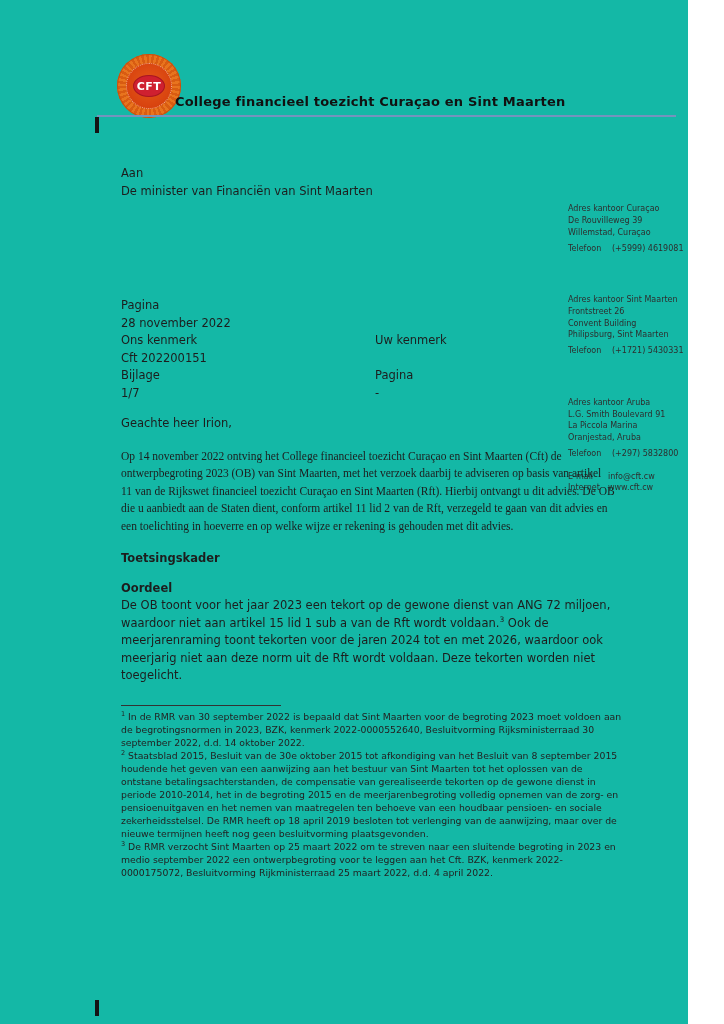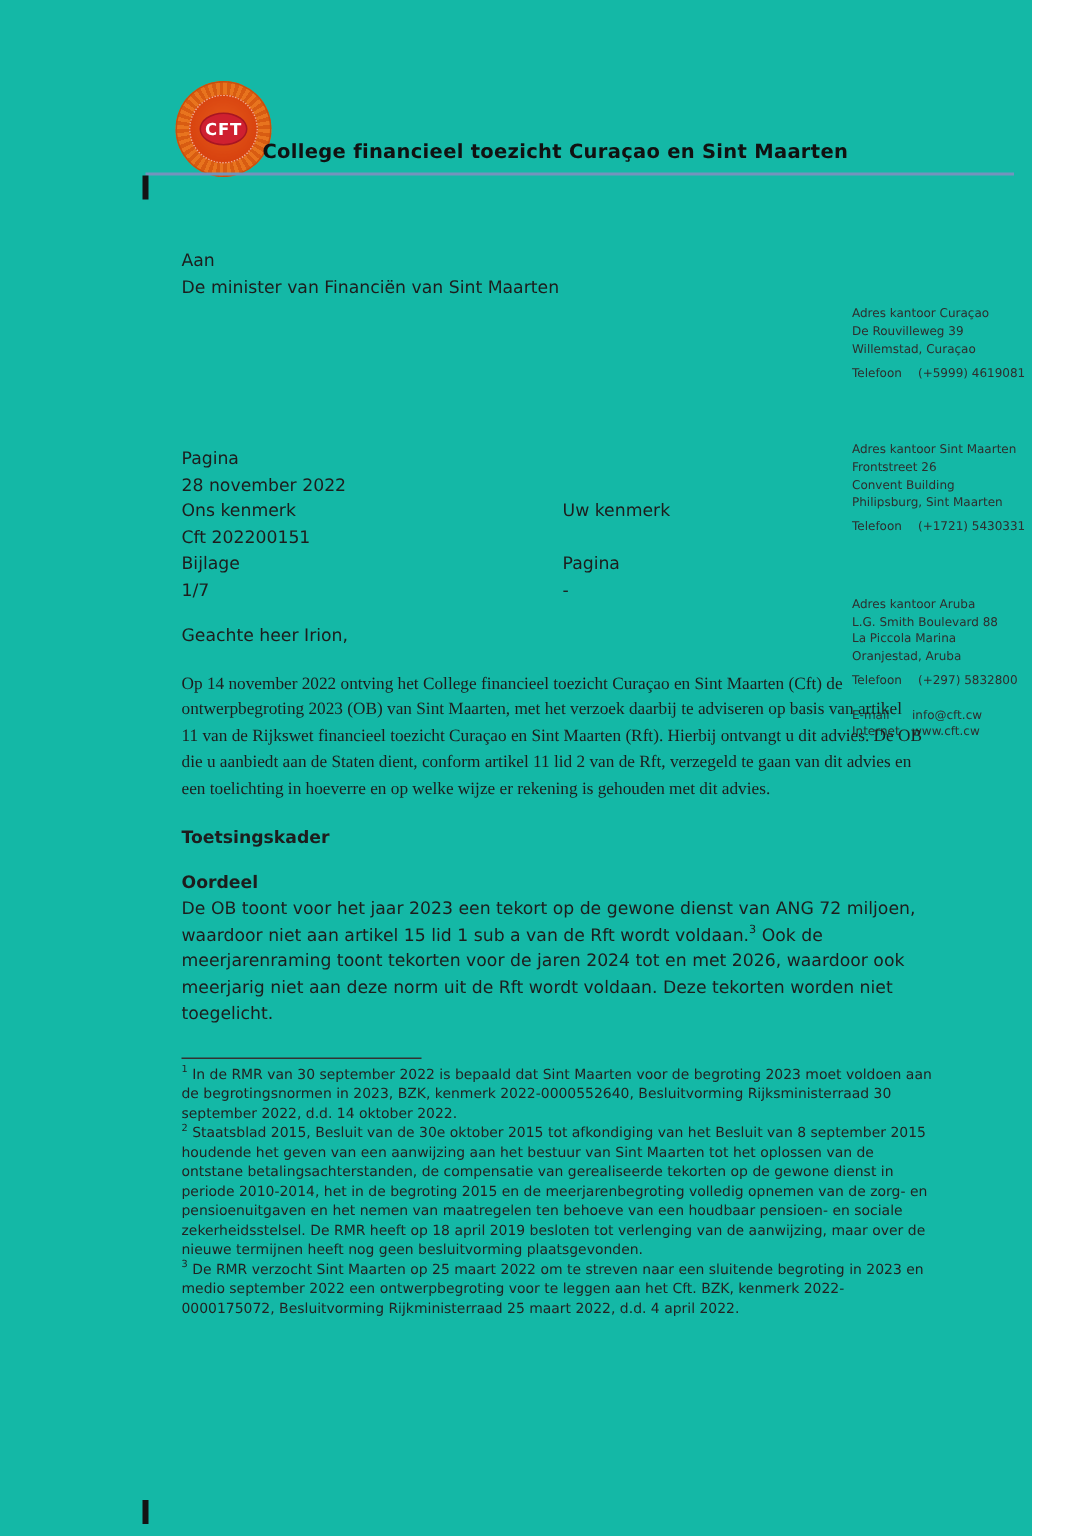--- a/index.html
+++ b/index.html
@@ -112,21 +112,21 @@
       <div>Convent Building</div>
       <div>Philipsburg, Sint Maarten</div>
       <div class="office-phone">
         <span>Telefoon</span>
         <span>(+1721) 5430331</span>
       </div>
     </div>
 
     <div class="office">
       <div class="office-heading">Adres kantoor Aruba</div>
-      <div>L.G. Smith Boulevard 88</div>
+      <div>L.G. Smith Boulevard 91</div>
       <div>La Piccola Marina</div>
       <div>Oranjestad, Aruba</div>
       <div class="office-phone">
         <span>Telefoon</span>
         <span>(+297) 5832800</span>
       </div>
     </div>
 
     <div class="contact-block">
       <div class="contact-row">

